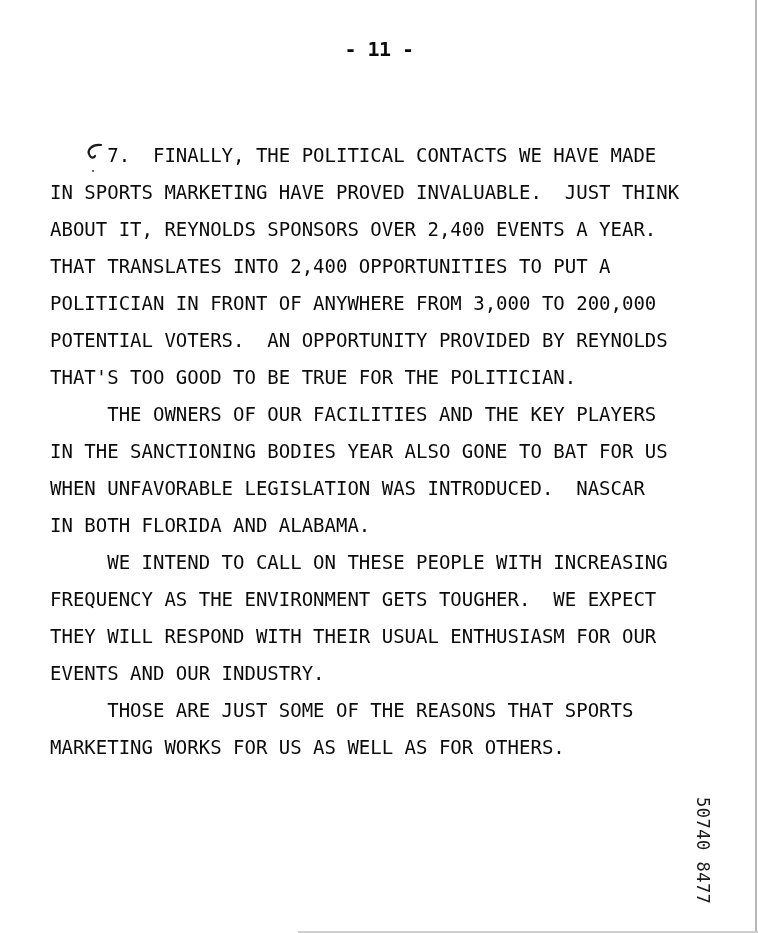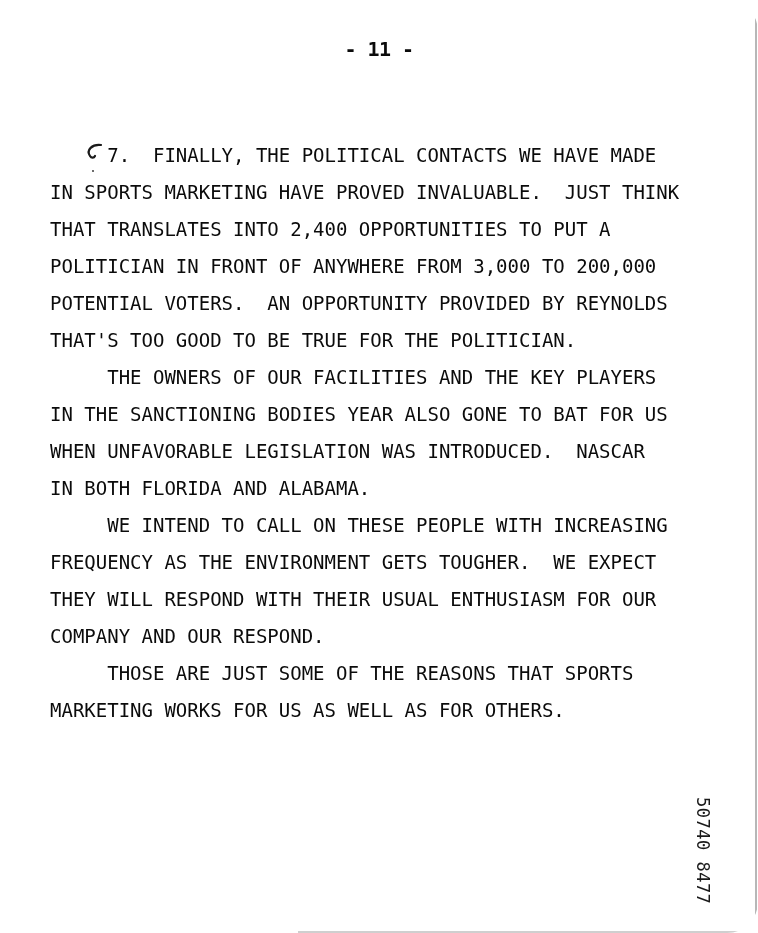--- a/index.html
+++ b/index.html
@@ -8,21 +8,20 @@
     background: #ffffff;
   }
   .page {
     position: relative;
     width: 758px;
     height: 933px;
     background: #ffffff;
     overflow: hidden;
     font-family: "DejaVu Sans Mono", "Liberation Mono", monospace;
     color: #0b0b0b;
-    border-radius: 31px;
   }
   .page-number {
     position: absolute;
     top: 37px;
     left: 0;
     width: 100%;
     text-align: center;
     font-size: 20px;
     font-weight: bold;
     letter-spacing: -0.5px;
@@ -92,36 +91,37 @@
 
   <svg class="tick" viewBox="0 0 26 34">
     <path d="M 19,3 C 10,2 4,8 8,14 C 9.5,16.5 12,16 13,14" fill="none" stroke="#1a1a1a" stroke-width="2.2" stroke-linecap="round"></path>
     <circle cx="11" cy="29" r="1.1" fill="#4a4a4a"></circle>
   </svg>
 
   <div class="body-text">
     <p>
       <span class="line">     7.  FINALLY, THE POLITICAL CONTACTS WE HAVE MADE</span>
       <span class="line">IN SPORTS MARKETING HAVE PROVED INVALUABLE.  JUST THINK</span>
+      <span class="line">ABOUT IT, REYNOLDS SPONSORS OVER 2,400 EVENTS A YEAR.</span>
       <span class="line">THAT TRANSLATES INTO 2,400 OPPORTUNITIES TO PUT A</span>
       <span class="line">POLITICIAN IN FRONT OF ANYWHERE FROM 3,000 TO 200,000</span>
       <span class="line">POTENTIAL VOTERS.  AN OPPORTUNITY PROVIDED BY REYNOLDS</span>
       <span class="line">THAT'S TOO GOOD TO BE TRUE FOR THE POLITICIAN.</span>
     </p>
     <p>
       <span class="line">     THE OWNERS OF OUR FACILITIES AND THE KEY PLAYERS</span>
       <span class="line">IN THE SANCTIONING BODIES YEAR ALSO GONE TO BAT FOR US</span>
       <span class="line">WHEN UNFAVORABLE LEGISLATION WAS INTRODUCED.  NASCAR</span>
       <span class="line">IN BOTH FLORIDA AND ALABAMA.</span>
     </p>
     <p>
       <span class="line">     WE INTEND TO CALL ON THESE PEOPLE WITH INCREASING</span>
       <span class="line">FREQUENCY AS THE ENVIRONMENT GETS TOUGHER.  WE EXPECT</span>
       <span class="line">THEY WILL RESPOND WITH THEIR USUAL ENTHUSIASM FOR OUR</span>
-      <span class="line">COMPANY AND OUR RESPOND.</span>
+      <span class="line">EVENTS AND OUR INDUSTRY.</span>
     </p>
     <p>
       <span class="line">     THOSE ARE JUST SOME OF THE REASONS THAT SPORTS</span>
       <span class="line">MARKETING WORKS FOR US AS WELL AS FOR OTHERS.</span>
     </p>
   </div>
 
   <div class="bates">50740 8477</div>
 
   <div class="edge-right"></div>

